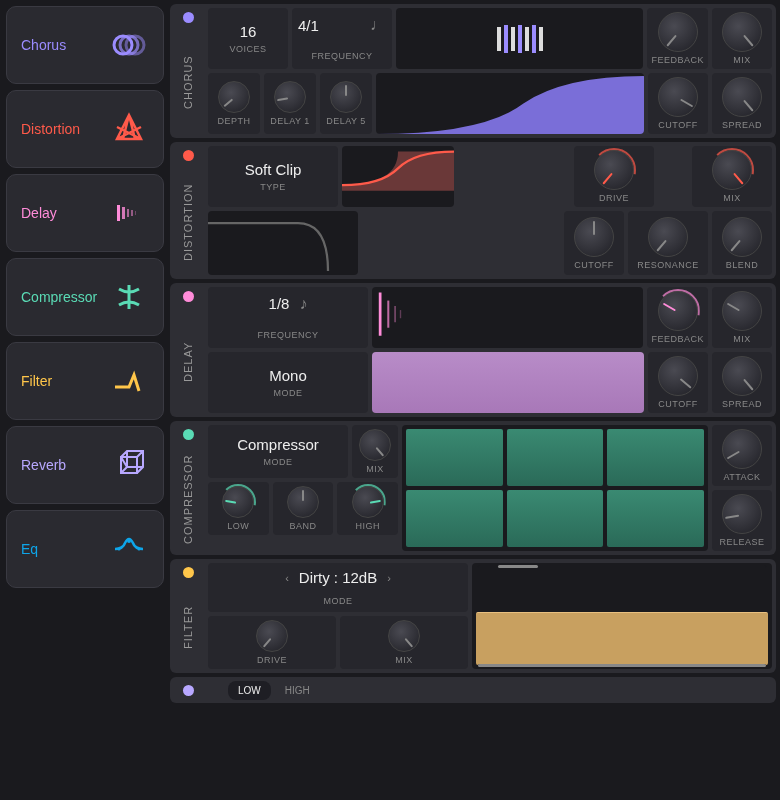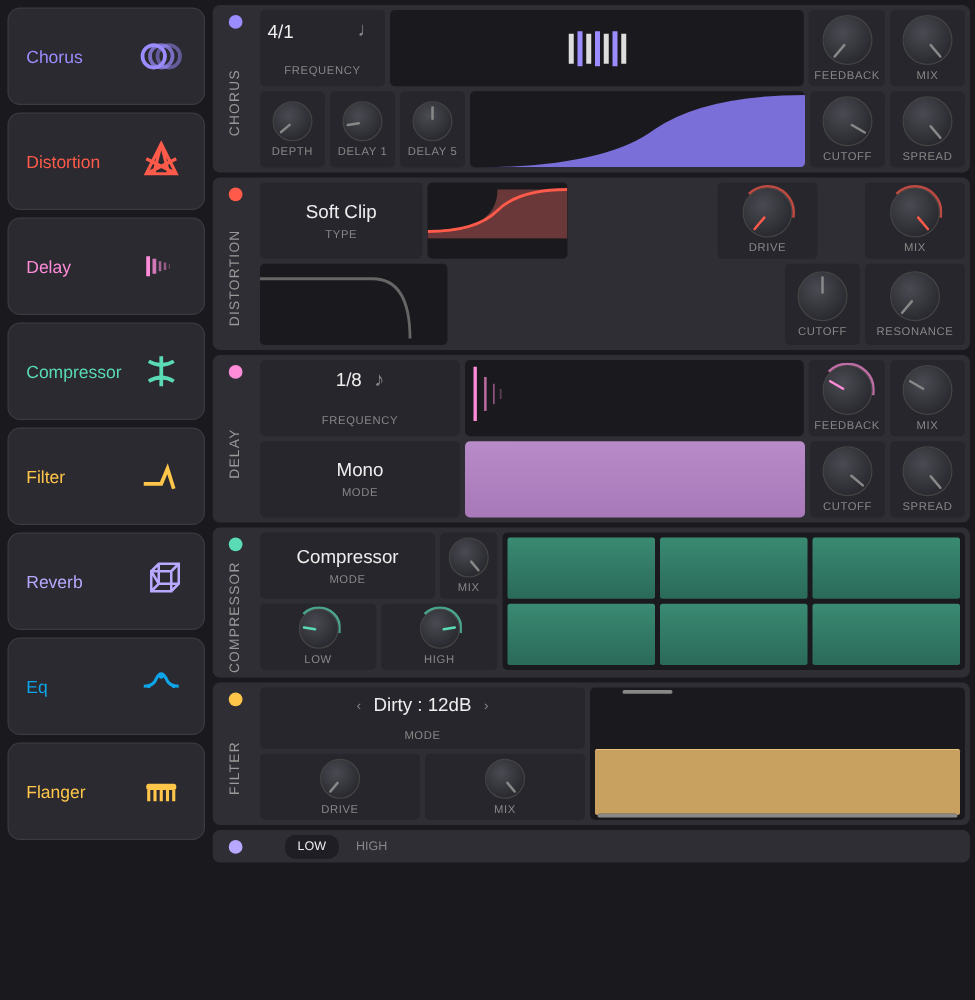--- a/index.html
+++ b/index.html
@@ -119,44 +119,35 @@
     <span class="fx-name c-white">Eq</span>
     <span class="fx-icon c-white">
         <svg viewBox="0 0 40 40">
           <path d="M6 20 Q14 20 16 14 Q20 6 24 14 Q26 20 34 20" fill="none" stroke="currentColor" stroke-width="2.5"></path>
           <circle cx="20" cy="12" r="2" fill="currentColor"></circle>
           <circle cx="10" cy="20" r="1.5" fill="currentColor"></circle>
           <circle cx="30" cy="20" r="1.5" fill="currentColor"></circle>
         </svg>
       </span>
   </div>
-  <div class="fx-tile">
-    <span class="fx-name c-yellow">Flanger</span>
-    <span class="fx-icon c-yellow">
-        <svg viewBox="0 0 40 40">
-          <rect x="8" y="14" width="24" height="5" fill="currentColor" rx="2"></rect>
-          <line x1="10" y1="19" x2="10" y2="28" stroke="currentColor" stroke-width="2.5"></line>
-          <line x1="15" y1="19" x2="15" y2="28" stroke="currentColor" stroke-width="2.5"></line>
-          <line x1="20" y1="19" x2="20" y2="28" stroke="currentColor" stroke-width="2.5"></line>
-          <line x1="25" y1="19" x2="25" y2="28" stroke="currentColor" stroke-width="2.5"></line>
-          <line x1="30" y1="19" x2="30" y2="28" stroke="currentColor" stroke-width="2.5"></line>
-        </svg>
-      </span>
-  </div>
 </div>
 
 <div class="main">
 
   <div class="fx-panel">
     <div class="fx-side">
       <span class="dot" style="background:#9b8cff"></span>
       <span class="vlabel">CHORUS</span>
     </div>
     <div class="fx-body">
       <div class="row">
+        <div class="pbox" style="width:80px">
+          <span class="pval">16</span>
+          <span class="plabel">VOICES</span>
+        </div>
         <div class="pbox" style="width:100px;flex-direction:row;gap:8px;flex-wrap:wrap;justify-content:space-between">
           <span class="pval">4/1</span>
           <span class="note-icon">♩</span>
           <span class="plabel" style="width:100%;text-align:center">FREQUENCY</span>
         </div>
         <div class="display">
           <div class="vis-bars">
               <span></span>
               <span></span>
               <span></span>
@@ -240,20 +231,24 @@
             </svg>
         </div>
         <div style="flex:1"></div>
         <div class="kcell">
             <div class="knob c-gray" style="--r:0deg"></div>
             <span class="klabel">CUTOFF</span>
           </div>
         <div class="kcell" style="min-width:80px">
             <div class="knob c-gray" style="--r:-140deg"></div>
             <span class="klabel">RESONANCE</span>
+          </div>
+        <div class="kcell">
+            <div class="knob c-gray" style="--r:-140deg"></div>
+            <span class="klabel">BLEND</span>
           </div>
       </div>
     </div>
   </div>
 
   <div class="fx-panel">
     <div class="fx-side">
       <span class="dot" style="background:#ff8cd9"></span>
       <span class="vlabel">DELAY</span>
     </div>
@@ -316,33 +311,47 @@
                 <div class="knob knob-sm c-gray" style="--r:140deg"></div>
                 <span class="klabel">MIX</span>
               </div>
           </div>
           <div class="row">
             <div class="kcell" style="min-width:46px;flex:1">
                 <div class="knob knob-sm ring c-teal" style="--r:-80deg"></div>
                 <span class="klabel">LOW</span>
               </div>
             <div class="kcell" style="min-width:46px;flex:1">
+                <div class="knob knob-sm c-gray" style="--r:0deg"></div>
+                <span class="klabel">BAND</span>
+              </div>
+            <div class="kcell" style="min-width:46px;flex:1">
                 <div class="knob knob-sm ring c-teal" style="--r:80deg"></div>
                 <span class="klabel">HIGH</span>
               </div>
           </div>
         </div>
         <div class="display">
           <div class="grid3">
               <div></div>
               <div></div>
               <div></div>
               <div></div>
               <div></div>
               <div></div>
+            </div>
+        </div>
+        <div style="display:flex;flex-direction:column;gap:4px">
+          <div class="kcell">
+              <div class="knob c-gray" style="--r:-120deg"></div>
+              <span class="klabel">ATTACK</span>
+            </div>
+          <div class="kcell">
+              <div class="knob c-gray" style="--r:-100deg"></div>
+              <span class="klabel">RELEASE</span>
             </div>
         </div>
       </div>
     </div>
   </div>
 
   <div class="fx-panel">
     <div class="fx-side">
       <span class="dot" style="background:#ffc64a"></span>
       <span class="vlabel">FILTER</span>

